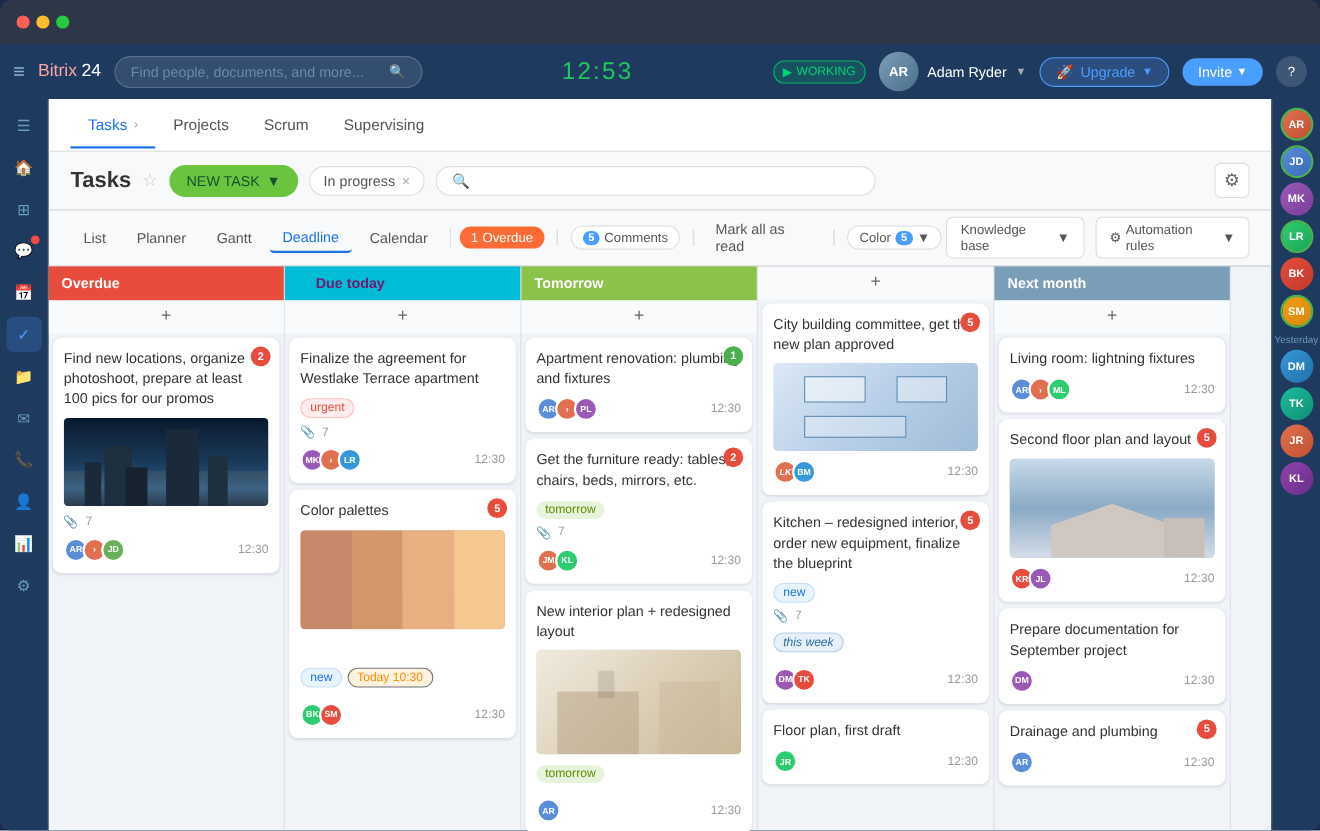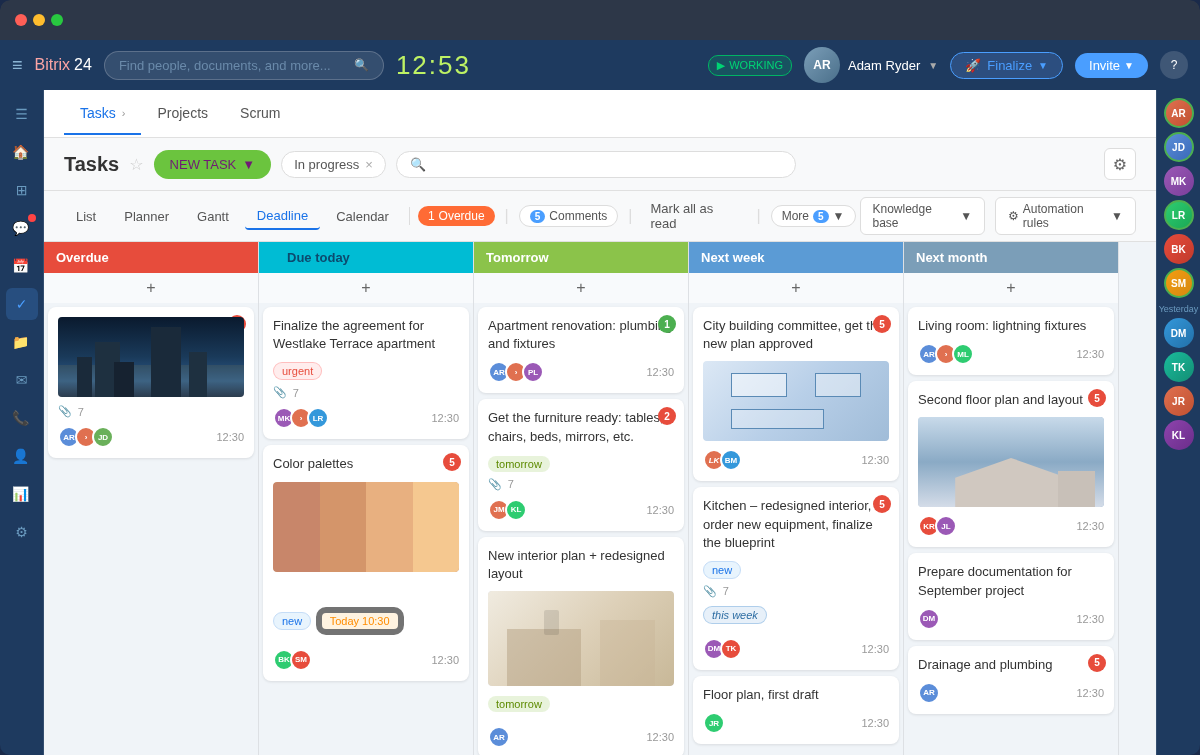--- a/index.html
+++ b/index.html
@@ -15,21 +15,21 @@
 
     
     .topbar { background: #1e3a5f; height: 50px; display: flex; align-items: center; padding: 0 12px; gap: 12px; flex-shrink: 0; }
     .topbar-menu-icon { color: #8ab4d4; font-size: 18px; cursor: pointer; }
     .logo { display: flex; align-items: center; gap: 4px; }
     .logo-bitrix { color: #fca5a5; }
     .logo-24 { color: white; }
     .search-bar { flex: 1; max-width: 280px; background: rgba(255,255,255,0.1); border: 1px solid rgba(255,255,255,0.2); border-radius: 20px; padding: 6px 14px; display: flex; align-items: center; gap: 24px; }
     .search-bar input { background: transparent; border: none; outline: none; color: #aaa; font-size: 13px; width: 100%; }
     .search-bar input::placeholder { color: #6a8aaa; }
-    .clock { color: #bef264; font-size: 26px; font-weight: 300; letter-spacing: 2px; flex: 1; text-align: left; }
+    .clock { color: #22c55e; font-size: 22px; font-weight: 300; letter-spacing: 2px; flex: 1; text-align: center; }
     .working-badge { background: rgba(0,180,100,0.2); border: 1px solid #00b464; color: #00d474; font-size: 11px; padding: 3px 8px; border-radius: 10px; display: flex; align-items: center; gap: 4px; }
     .user-area { display: flex; align-items: center; gap: 8px; }
     .avatar { width: 32px; height: 32px; border-radius: 50%; background: linear-gradient(135deg, #7b9eb8, #4a6f8a); display: flex; align-items: center; justify-content: center; font-size: 12px; color: white; font-weight: bold; }
     .avatar-lg { width: 36px; height: 36px; }
     .user-name { color: white; font-size: 13px; }
     .upgrade-btn { background: rgba(100,160,255,0.2); border: 1px solid #4a9eff; color: #4a9eff; border-radius: 20px; padding: 5px 14px; font-size: 13px; cursor: pointer; display: flex; align-items: center; gap: 6px; }
     .invite-btn { background: #4a9eff; color: white; border: none; border-radius: 20px; padding: 5px 14px; font-size: 13px; cursor: pointer; display: flex; align-items: center; gap: 4px; }
     .help-btn { width: 28px; height: 28px; border-radius: 50%; background: rgba(255,255,255,0.15); color: white; display: flex; align-items: center; justify-content: center; font-size: 12px; cursor: pointer; }
 
     
@@ -48,21 +48,21 @@
     .tab-bar { background: white; padding: 0 20px; display: flex; align-items: center; border-bottom: 1px solid #e0e0e0; height: 48px; flex-shrink: 0; }
     .tab { padding: 12px 16px; font-size: 14px; color: #555; cursor: pointer; border-bottom: 2px solid transparent; white-space: nowrap; display: flex; align-items: center; gap: 6px; }
     .tab.active { color: #1a73e8; border-bottom-color: #1a73e8; font-weight: 500; }
     .tab-badge { background: #4a9eff; color: white; border-radius: 10px; font-size: 10px; padding: 1px 5px; font-weight: bold; }
     .tab-chevron { font-size: 10px; color: #999; }
 
     
     .tasks-toolbar { background: #f8f9fa; padding: 10px 20px; display: flex; align-items: center; gap: 10px; border-bottom: 1px solid #e0e0e0; flex-shrink: 0; }
     .tasks-title { font-size: 20px; font-weight: 600; color: #333; }
     .star-icon { color: #ccc; font-size: 16px; cursor: pointer; }
-    .new-task-btn { background: #6bc43e; color: #701a75; border: none; border-radius: 20px; padding: 7px 16px; font-size: 13px; cursor: pointer; display: flex; align-items: center; gap: 6px; font-weight: 500; }
+    .new-task-btn { background: #6bc43e; color: #14532d; border: none; border-radius: 20px; padding: 7px 16px; font-size: 13px; cursor: pointer; display: flex; align-items: center; gap: 6px; font-weight: 500; }
     .filter-tag { background: white; border: 1px solid #ddd; border-radius: 20px; padding: 5px 12px; font-size: 13px; color: #555; display: flex; align-items: center; gap: 6px; cursor: pointer; }
     .filter-tag-x { color: #aaa; cursor: pointer; }
     .search-filter { flex: 1; max-width: 400px; background: white; border: 1px solid #ddd; border-radius: 20px; padding: 5px 14px; display: flex; align-items: center; }
     .search-filter input { border: none; outline: none; font-size: 13px; color: #555; width: 100%; }
     .settings-btn { margin-left: auto; width: 32px; height: 32px; border-radius: 6px; background: white; border: 1px solid #ddd; display: flex; align-items: center; justify-content: center; color: #666; cursor: pointer; }
 
     
     .view-toolbar { background: #f8f9fa; padding: 6px 20px; display: flex; align-items: center; gap: 4px; border-bottom: 1px solid #e0e0e0; flex-shrink: 0; }
     .view-btn { padding: 5px 12px; font-size: 13px; color: #555; cursor: pointer; border-radius: 4px; }
     .view-btn.active { color: #1a73e8; border-bottom: 2px solid #1a73e8; }
@@ -73,41 +73,41 @@
     .mark-read { color: #555; font-size: 13px; cursor: pointer; padding: 4px 8px; }
     .more-btn { background: white; border: 1px solid #ddd; border-radius: 12px; padding: 3px 10px; font-size: 12px; color: #555; cursor: pointer; display: flex; align-items: center; gap: 4px; }
     .kb-btn { margin-left: auto; background: white; border: 1px solid #ddd; border-radius: 6px; padding: 4px 12px; font-size: 12px; color: #555; cursor: pointer; display: flex; align-items: center; gap: 4px; }
     .auto-btn { background: white; border: 1px solid #ddd; border-radius: 6px; padding: 4px 12px; font-size: 12px; color: #555; cursor: pointer; display: flex; align-items: center; gap: 4px; margin-left: 6px; }
 
     
     .kanban-board { display: flex; gap: 0; overflow-x: auto; flex: 1; background: #f0f4f8; padding: 0; }
     .kanban-col { min-width: 215px; max-width: 215px; display: flex; flex-direction: column; border-right: 1px solid rgba(0,0,0,0.08); }
     .col-header { padding: 8px 12px; font-size: 13px; font-weight: 600; display: flex; align-items: center; justify-content: space-between; flex-shrink: 0; }
     .col-header.overdue { background: #e74c3c; color: white; }
-    .col-header.due-today { background: #00bcd4; color: #0c4a6e; padding-left: 28px; }
+    .col-header.due-today { background: #00bcd4; color: #701a75; padding-left: 28px; }
     .col-header.tomorrow { background: #8bc34a; color: white; }
     .col-header.next-week { background: #5b9bd5; color: white; }
     .col-header.next-month { background: #7b9eb8; color: white; }
     .col-add { display: flex; justify-content: center; padding: 6px; background: rgba(255,255,255,0.5); cursor: pointer; color: #666; font-size: 16px; flex-shrink: 0; }
     .col-cards { flex: 1; overflow-y: auto; padding: 4px; display: flex; flex-direction: column; gap: 6px; }
 
     
     .card { background: white; border-radius: 8px; padding: 10px; box-shadow: 0 1px 3px rgba(0,0,0,0.1); cursor: pointer; position: relative; }
     .card-title { font-size: 13px; color: #333; font-weight: 500; line-height: 1.4; margin-bottom: 8px; }
     .card-badge { position: absolute; top: 8px; right: 8px; min-width: 18px; height: 18px; background: #e74c3c; color: white; border-radius: 50%; font-size: 10px; display: flex; align-items: center; justify-content: center; font-weight: bold; }
     .card-badge.green { background: #4caf50; }
     .card-footer { display: flex; align-items: center; justify-content: space-between; margin-top: 8px; }
     .card-avatars { display: flex; align-items: center; }
     .card-avatar { width: 22px; height: 22px; border-radius: 50%; margin-right: -5px; border: 2px solid white; font-size: 8px; display: flex; align-items: center; justify-content: center; color: white; font-weight: bold; }
     .card-time { font-size: 11px; color: #999; }
     .card-tag { display: inline-block; border-radius: 10px; padding: 2px 8px; font-size: 11px; margin-bottom: 6px; }
     .tag-urgent { background: rgba(255, 82, 82, 0.1); color: #e74c3c; border: 1px solid rgba(255, 82, 82, 0.3); }
     .tag-tomorrow { background: rgba(139, 195, 74, 0.2); color: #5d8a00; }
     .tag-new { background: #e8f4fd; color: #1a73e8; border: 1px solid #c5ddf7; }
-    .tag-today { background: #fff3e0; color: #ff8c00; border: 6px solid #737373; margin-top: 27px; }
+    .tag-today { background: #fff3e0; color: #ff8c00; border: 1px solid #737373; margin-top: 27px; }
     .tag-thisweek { background: rgba(91,155,213,0.15); color: #2d6da3; border: 1px solid rgba(91,155,213,0.4); }
     .card-meta { display: flex; align-items: center; gap: 6px; margin-bottom: 4px; }
     .card-meta-icon { font-size: 11px; color: #999; }
     .card-meta-text { font-size: 11px; color: #999; }
     .card-image { width: 100%; height: 80px; border-radius: 4px; margin-bottom: 8px; object-fit: cover; overflow: hidden; background: #e0e0e0; }
 
     
     .right-sidebar { width: 44px; background: #1e3a5f; display: flex; flex-direction: column; align-items: center; padding: 8px 0; gap: 4px; border-left: 1px solid rgba(255,255,255,0.1); flex-shrink: 0; overflow: hidden; }
     .rs-avatar { width: 30px; height: 30px; border-radius: 50%; background: linear-gradient(135deg, #7b9eb8, #4a6f8a); display: flex; align-items: center; justify-content: center; font-size: 10px; color: white; font-weight: bold; flex-shrink: 0; }
     .rs-avatar.online { border: 2px solid #4caf50; }
@@ -148,21 +148,21 @@
     <span>▶</span>
     <span>WORKING</span>
   </div>
   <div class="user-area">
     <div class="avatar avatar-lg">AR</div>
     <span class="user-name">Adam Ryder</span>
     <span style="color:#aaa;font-size:10px;">▼</span>
   </div>
   <div class="upgrade-btn">
     <span>🚀</span>
-    <span>Finalize</span>
+    <span>Upgrade</span>
     <span style="font-size:10px;">▼</span>
   </div>
   <div class="invite-btn">
     <span>Invite</span>
     <span style="font-size:10px;">▼</span>
   </div>
   <div class="help-btn">?</div>
 </div>
 
 <div class="main-layout">
@@ -188,20 +188,23 @@
       <div class="tab active">
         <span>Tasks</span>
         <span class="tab-chevron chevron-arrow">›</span>
       </div>
       <div class="tab">
           <span>Projects</span>
         </div>
       <div class="tab">
           <span>Scrum</span>
         </div>
+      <div class="tab">
+          <span>Supervising</span>
+        </div>
     </div>
 
     <div class="tasks-toolbar">
       <span class="tasks-title">Tasks</span>
       <span class="star-icon">☆</span>
       <button class="new-task-btn">
         <span>NEW TASK</span>
         <span>▼</span>
       </button>
       <div class="filter-tag">
@@ -229,21 +232,21 @@
       </div>
       <div class="view-divider">|</div>
       <div class="comments-pill">
         <span class="badge-num">5</span>
         <span>Comments</span>
       </div>
       <div class="view-divider">|</div>
       <span class="mark-read">Mark all as read</span>
       <div class="view-divider">|</div>
       <div class="more-btn">
-        <span>More</span>
+        <span>Color</span>
         <span class="badge-num">5</span>
         <span>▼</span>
       </div>
       <div class="kb-btn">
         <span>Knowledge base</span>
         <span>▼</span>
       </div>
       <div class="auto-btn">
         <span>⚙</span>
         <span>Automation rules</span>
@@ -255,20 +258,21 @@
 
       <div class="kanban-col">
         <div class="col-header overdue">
           <span>Overdue</span>
         </div>
         <div class="col-add">+</div>
         <div class="col-cards">
 
           <div class="card">
             <div class="card-badge">2</div>
+            <div class="card-title">Find new locations, organize photoshoot, prepare at least 100 pics for our promos</div>
 
             <div class="card-image">
               <div class="city-skyline" style="background: linear-gradient(180deg,#0a1a2e 0%,#1a3a5a 50%,#2d5a8a 80%,#1a3050 100%); width:100%; height:100%; position:relative;">
                 <div style="position:absolute;bottom:0;width:100%;height:40%;background:rgba(255,200,50,0.08);"></div>
                 <div style="position:absolute;bottom:0;left:10%;width:15px;height:40px;background:#1a2a3a;"></div>
                 <div style="position:absolute;bottom:0;left:20%;width:25px;height:55px;background:#1e3040;"></div>
                 <div style="position:absolute;bottom:0;left:30%;width:20px;height:35px;background:#162230;"></div>
                 <div style="position:absolute;bottom:0;left:50%;width:30px;height:70px;background:#1a2a3a;"></div>
                 <div style="position:absolute;bottom:0;right:20%;width:18px;height:45px;background:#1e3040;"></div>
               </div>
@@ -389,23 +393,20 @@
               <div class="card-avatars">
                 <div class="card-avatar" style="background:#5b8dd9;">AR</div>
               </div>
               <span class="card-time">12:30</span>
             </div>
           </div>
         </div>
       </div>
 
       <div class="kanban-col">
-        <div class="col-header next-week">
-          <span>Next week</span>
-        </div>
         <div class="col-add">+</div>
         <div class="col-cards">
 
           <div class="card">
             <div class="card-badge">5</div>
             <div class="card-title">City building committee, get the new plan approved</div>
             <div class="card-image floor-plan-img" style="height:80px;">
               <div style="width:100%;height:100%;background:linear-gradient(135deg,#dce8f5,#b8cfe8,#a0bcd8);border-radius:4px;display:flex;align-items:center;justify-content:center;position:relative;overflow:hidden;">
                 <div style="position:absolute;top:15%;left:15%;width:30%;height:30%;border:1px solid #5a8ab5;background:rgba(255,255,255,0.5);"></div>
                 <div style="position:absolute;top:15%;right:15%;width:25%;height:30%;border:1px solid #5a8ab5;background:rgba(255,255,255,0.4);"></div>

